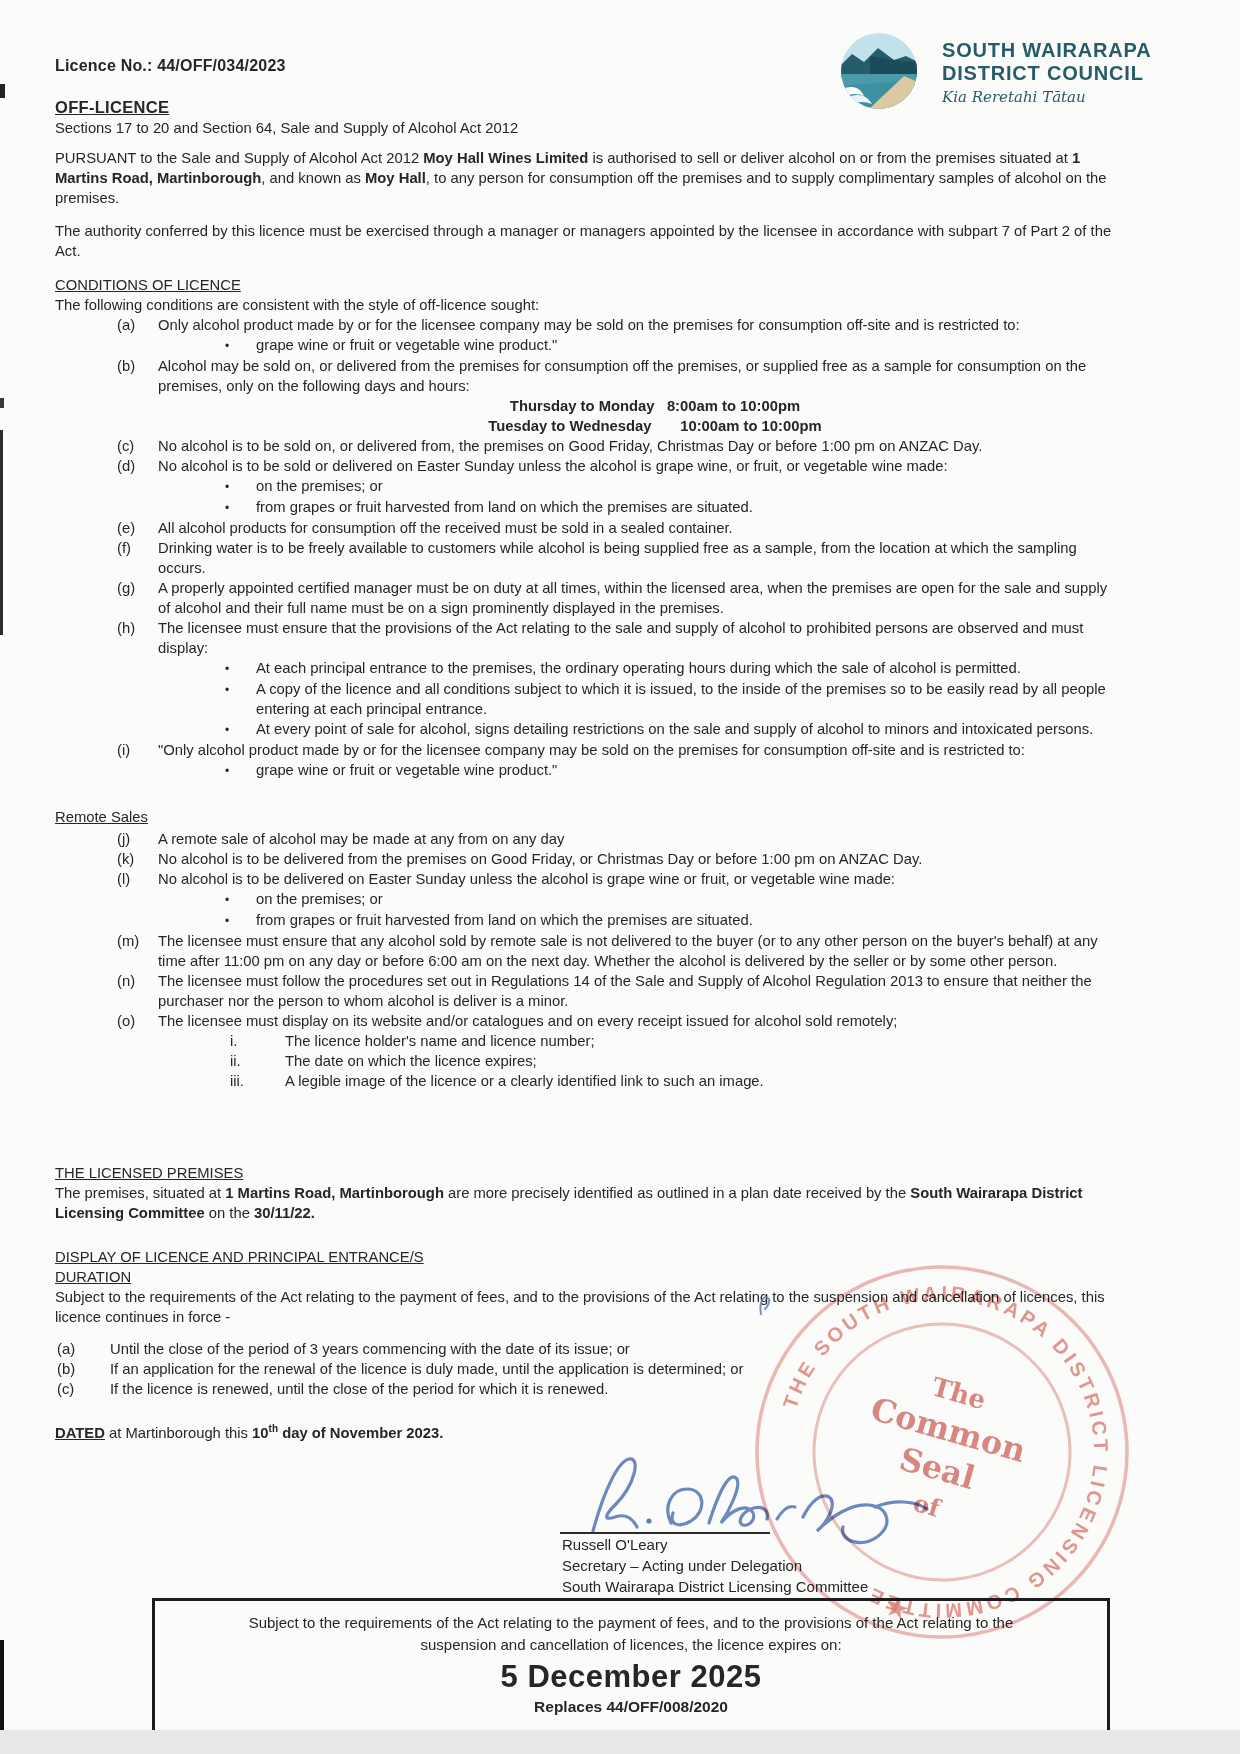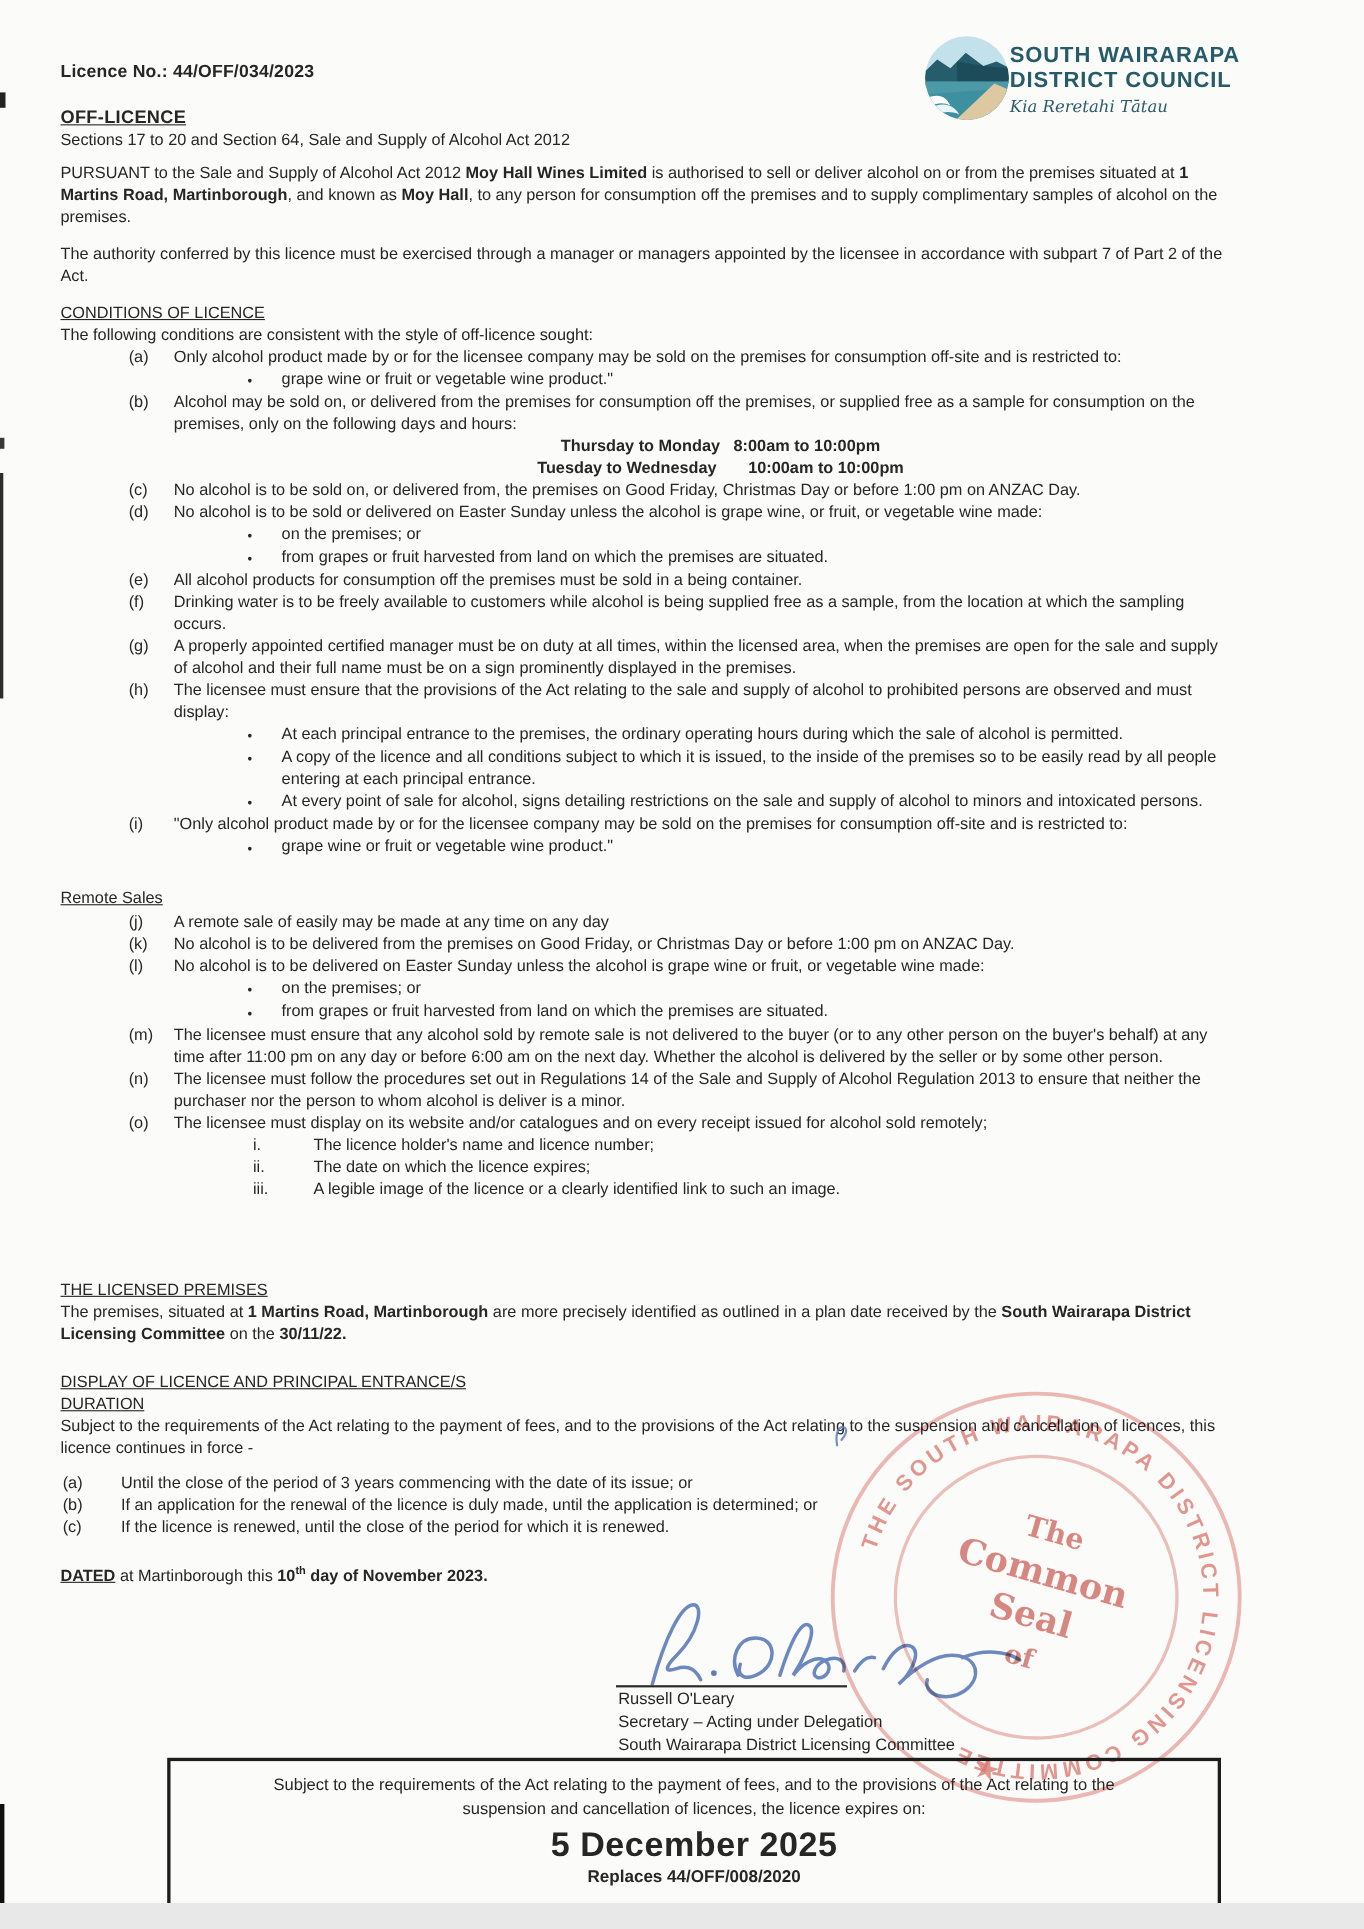--- a/index.html
+++ b/index.html
@@ -4,21 +4,21 @@
 <style>
   html,body{margin:0;padding:0;background:#e8e8e8;}
   .page{position:relative;width:1240px;height:1730px;margin:0 auto;background:#fbfbfa;
         font-family:"Liberation Sans",sans-serif;font-size:14.8px;line-height:20px;color:#262626;overflow:hidden;}
   .b{font-weight:bold}
   .u{text-decoration:underline}
   .sup{vertical-align:super;font-size:10px}
 
   .licence-no{position:absolute;left:55px;top:56px;font-weight:bold;font-size:16px;letter-spacing:.2px}
 
-  .logo{position:absolute;left:840px;top:32px;display:flex;gap:0;align-items:flex-start}
+  .logo{position:absolute;left:840px;top:32px;display:flex;gap:24px;align-items:flex-start}
   .logo-text{padding-top:7px}
   .logo-line{font-weight:bold;font-size:20px;letter-spacing:.8px;color:#265b69;line-height:23px}
   .logo-motto{font-family:"DejaVu Serif",serif;font-style:italic;font-size:15px;color:#2a5c6a;margin-top:2px}
 
   .main{position:absolute;left:55px;top:96px;width:1060px}
   .title-wrap{width:1005px;text-align:left}
   .doc-title{font-weight:bold;text-decoration:underline;font-size:16.5px;line-height:22px;letter-spacing:.3px}
   .doc-subtitle{line-height:20px;margin-bottom:10px}
   .para1{margin-bottom:13px}
   .para2{margin-bottom:14px}
@@ -140,21 +140,21 @@
         <div class="bullet-row">
           <span class="dot">•</span>
           <div class="bullet-text"><span class="seg">on the premises; or</span></div>
         </div>
         <div class="bullet-row">
           <span class="dot">•</span>
           <div class="bullet-text"><span class="seg">from grapes or fruit harvested from land on which the premises are situated.</span></div>
         </div>
         <div class="cond-item">
           <span class="cond-label">(e)</span>
-          <div class="cond-body"><span class="seg">All alcohol products for consumption off the premises must be sold in a being container.</span></div>
+          <div class="cond-body"><span class="seg">All alcohol products for consumption off the received must be sold in a sealed container.</span></div>
         </div>
         <div class="cond-item">
           <span class="cond-label">(f)</span>
           <div class="cond-body"><span class="seg">Drinking water is to be freely available to customers while alcohol is being supplied free as a sample, from the location at which the sampling occurs.</span></div>
         </div>
         <div class="cond-item">
           <span class="cond-label">(g)</span>
           <div class="cond-body"><span class="seg">A properly appointed certified manager must be on duty at all times, within the licensed area, when the premises are open for the sale and supply of alcohol and their full name must be on a sign prominently displayed in the premises.</span></div>
         </div>
         <div class="cond-item">
@@ -181,21 +181,21 @@
           <span class="dot">•</span>
           <div class="bullet-text"><span class="seg">grape wine or fruit or vegetable wine product."</span></div>
         </div>
       </div>
 
     <div class="remote">
       <div class="section-heading remote-heading">Remote Sales</div>
       <div>
           <div class="cond-item">
             <span class="cond-label">(j)</span>
-            <div class="cond-body"><span class="seg">A remote sale of easily may be made at any time on any day</span></div>
+            <div class="cond-body"><span class="seg">A remote sale of alcohol may be made at any from on any day</span></div>
           </div>
           <div class="cond-item">
             <span class="cond-label">(k)</span>
             <div class="cond-body"><span class="seg">No alcohol is to be delivered from the premises on Good Friday, or Christmas Day or before 1:00 pm on ANZAC Day.</span></div>
           </div>
           <div class="cond-item">
             <span class="cond-label">(l)</span>
             <div class="cond-body"><span class="seg">No alcohol is to be delivered on Easter Sunday unless the alcohol is grape wine or fruit, or vegetable wine made:</span></div>
           </div>
           <div class="bullet-row">

